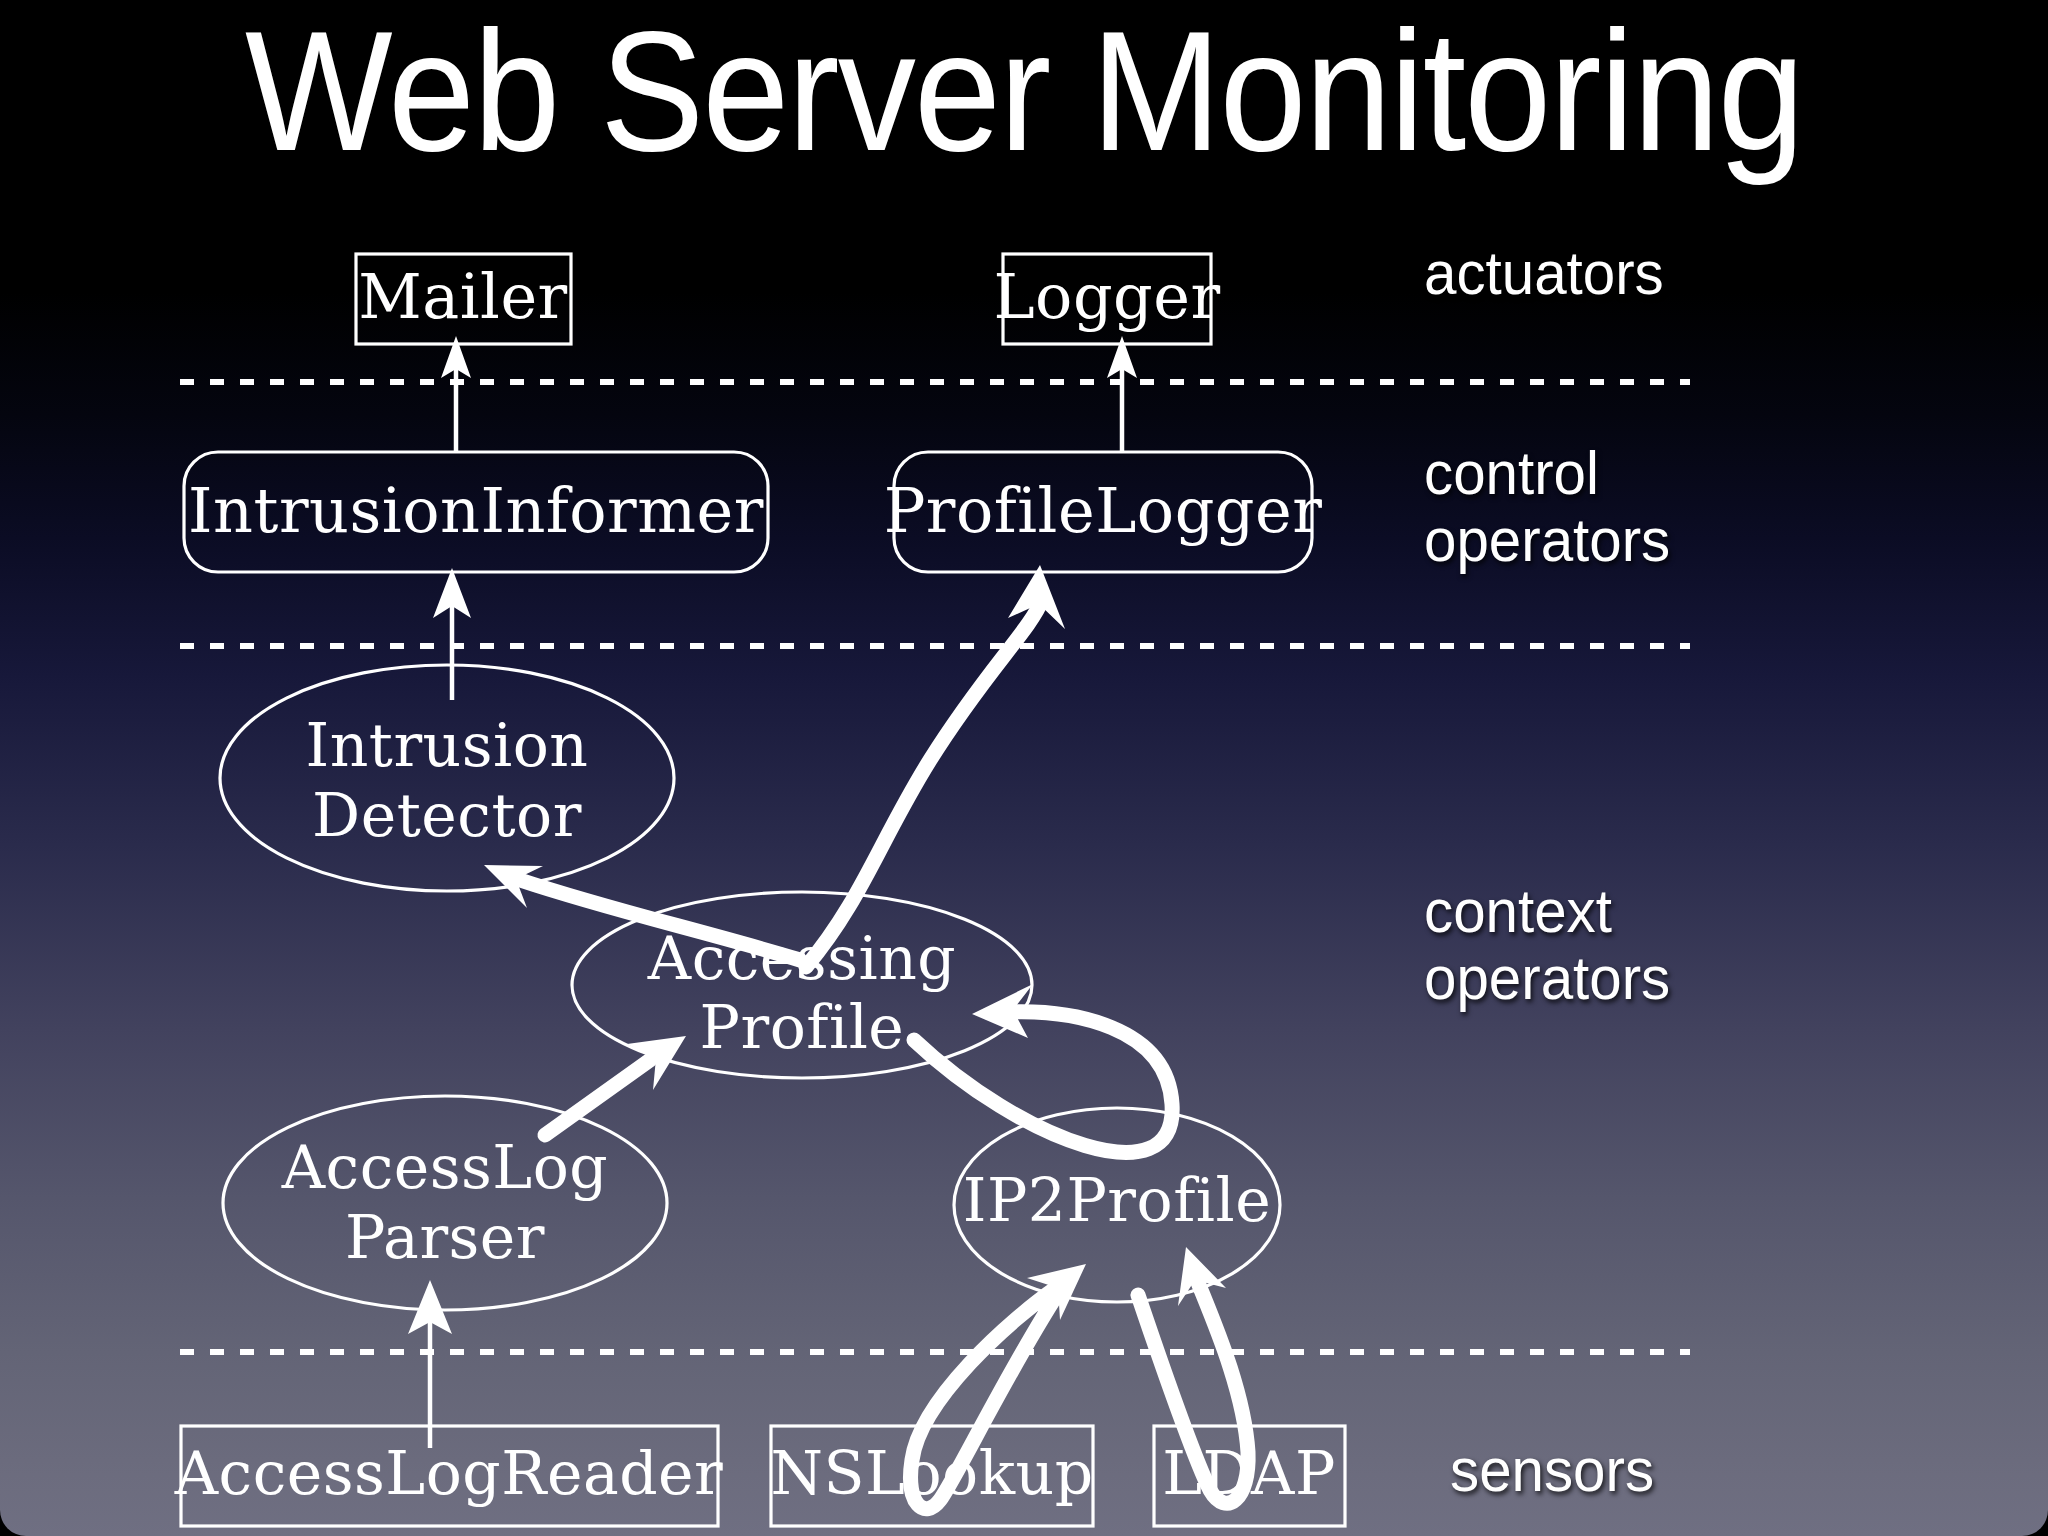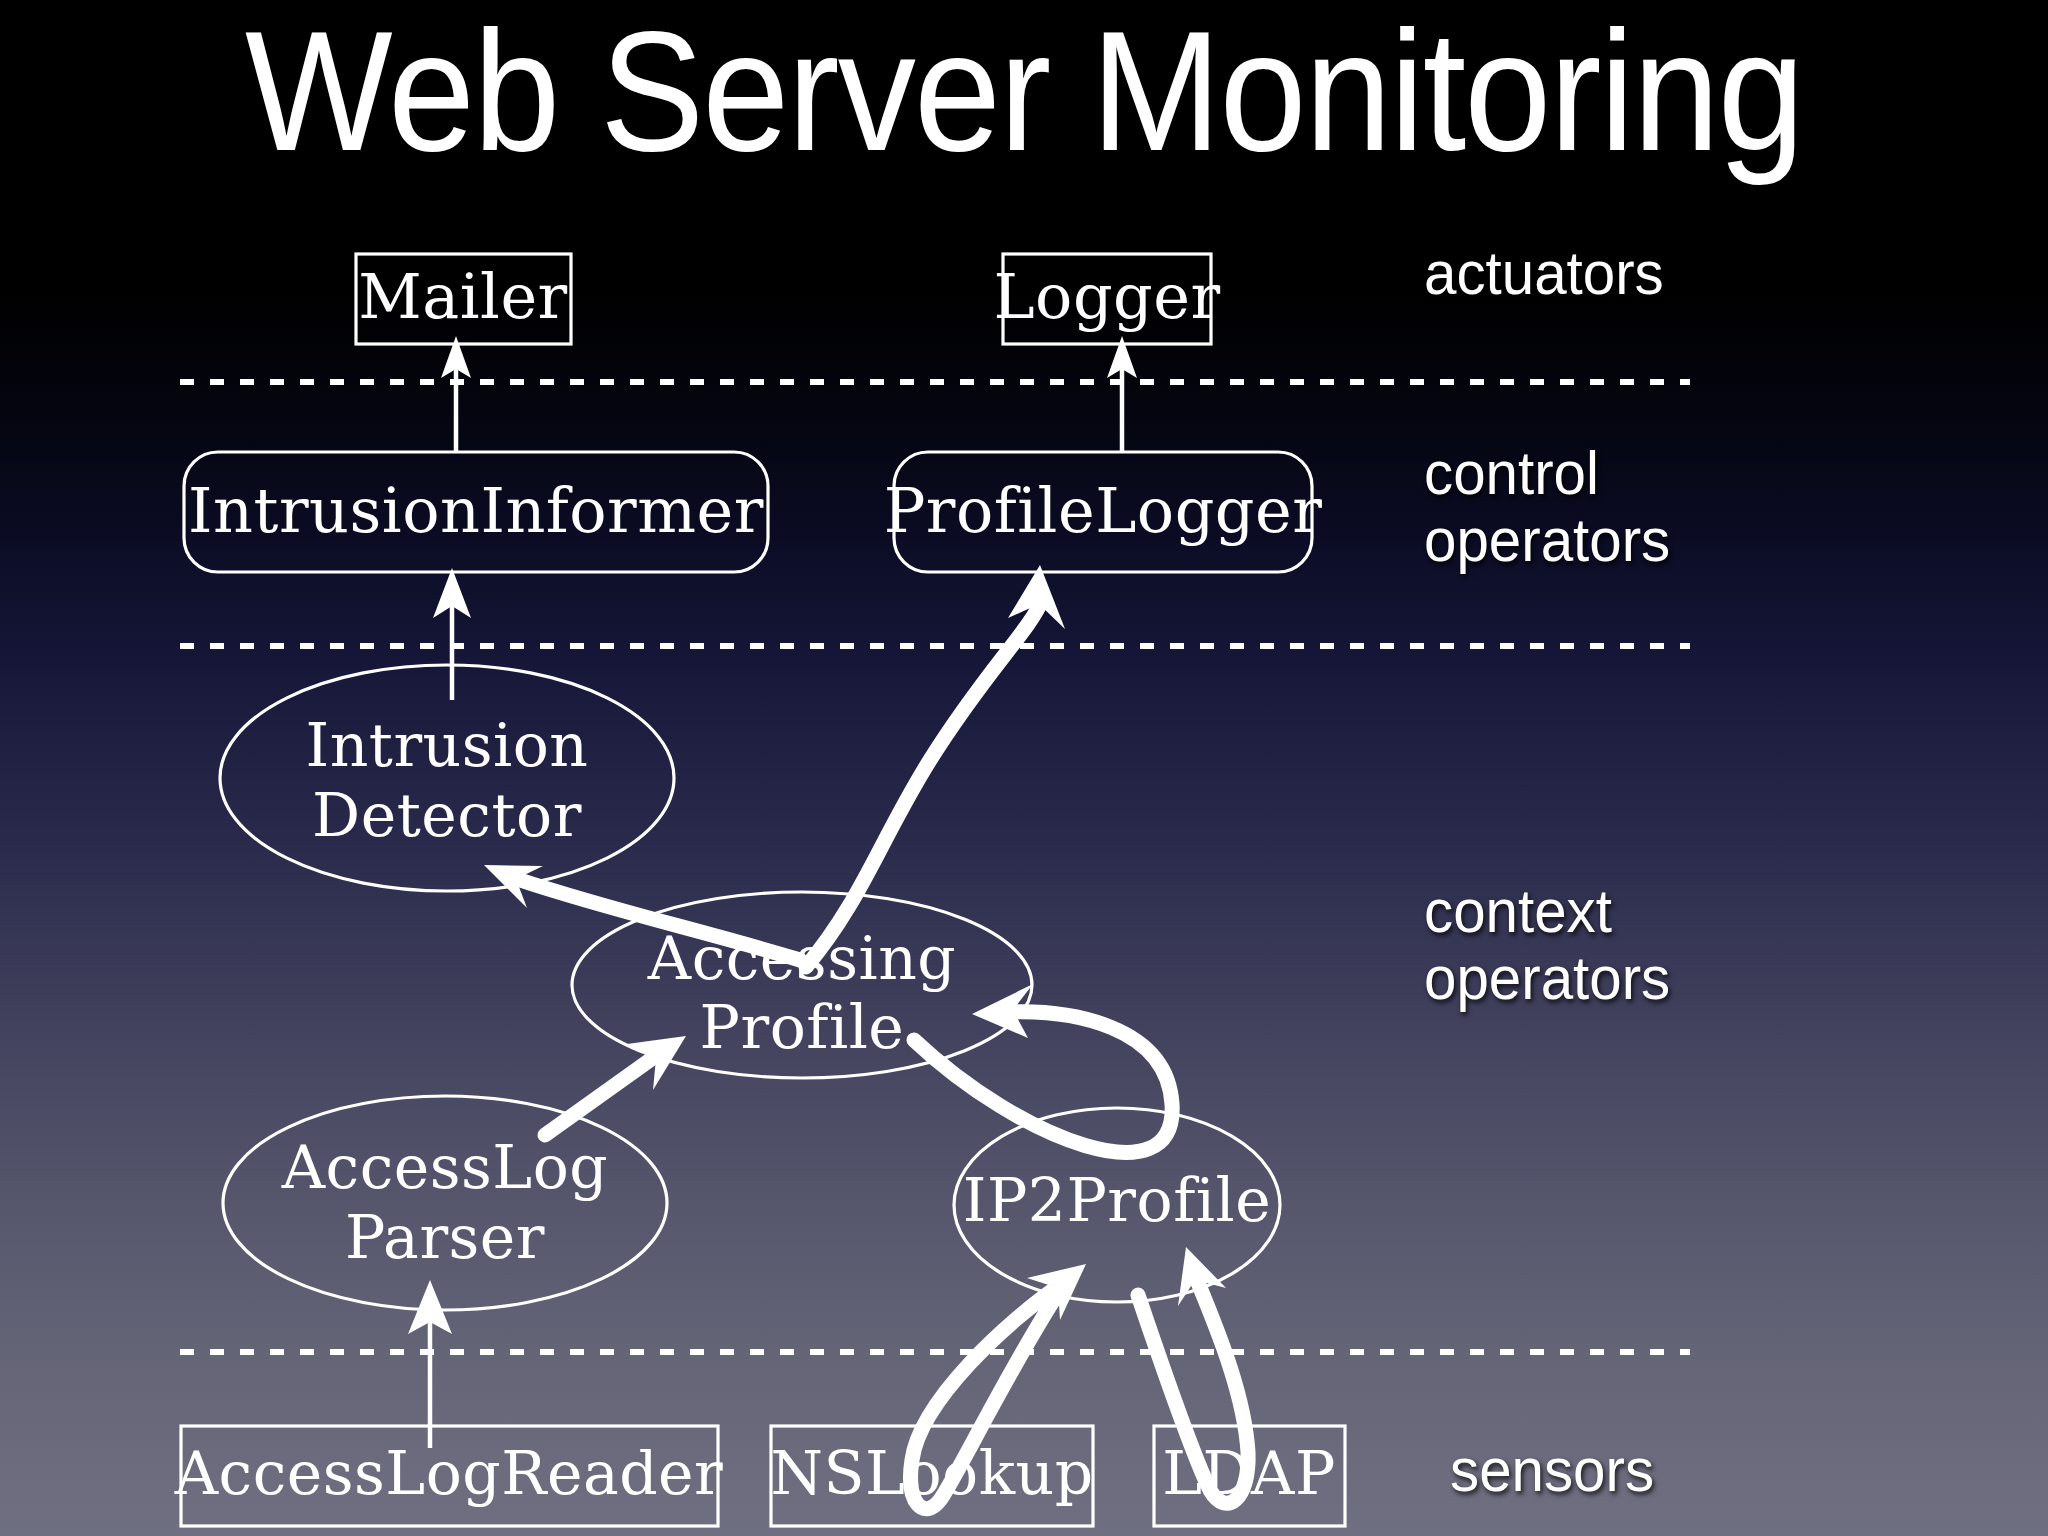--- a/index.html
+++ b/index.html
@@ -18,20 +18,21 @@
       #04050f 27%,
       #0b0c24 35%,
       #17183a 44%,
       #2a2b4c 55%,
       #42425e 67%,
       #55566c 78%,
       #636476 88%,
       #6c6c7e 96%,
       #6f6f82 100%);
     font-family: "Liberation Sans", sans-serif;
+    border-radius: 26px;
   }
   #slide-title {
     position: absolute;
     left: 0;
     top: 6px;
     width: 2048px;
     text-align: center;
     color: #ffffff;
     font-family: "Liberation Sans", sans-serif;
     font-size: 170px;

